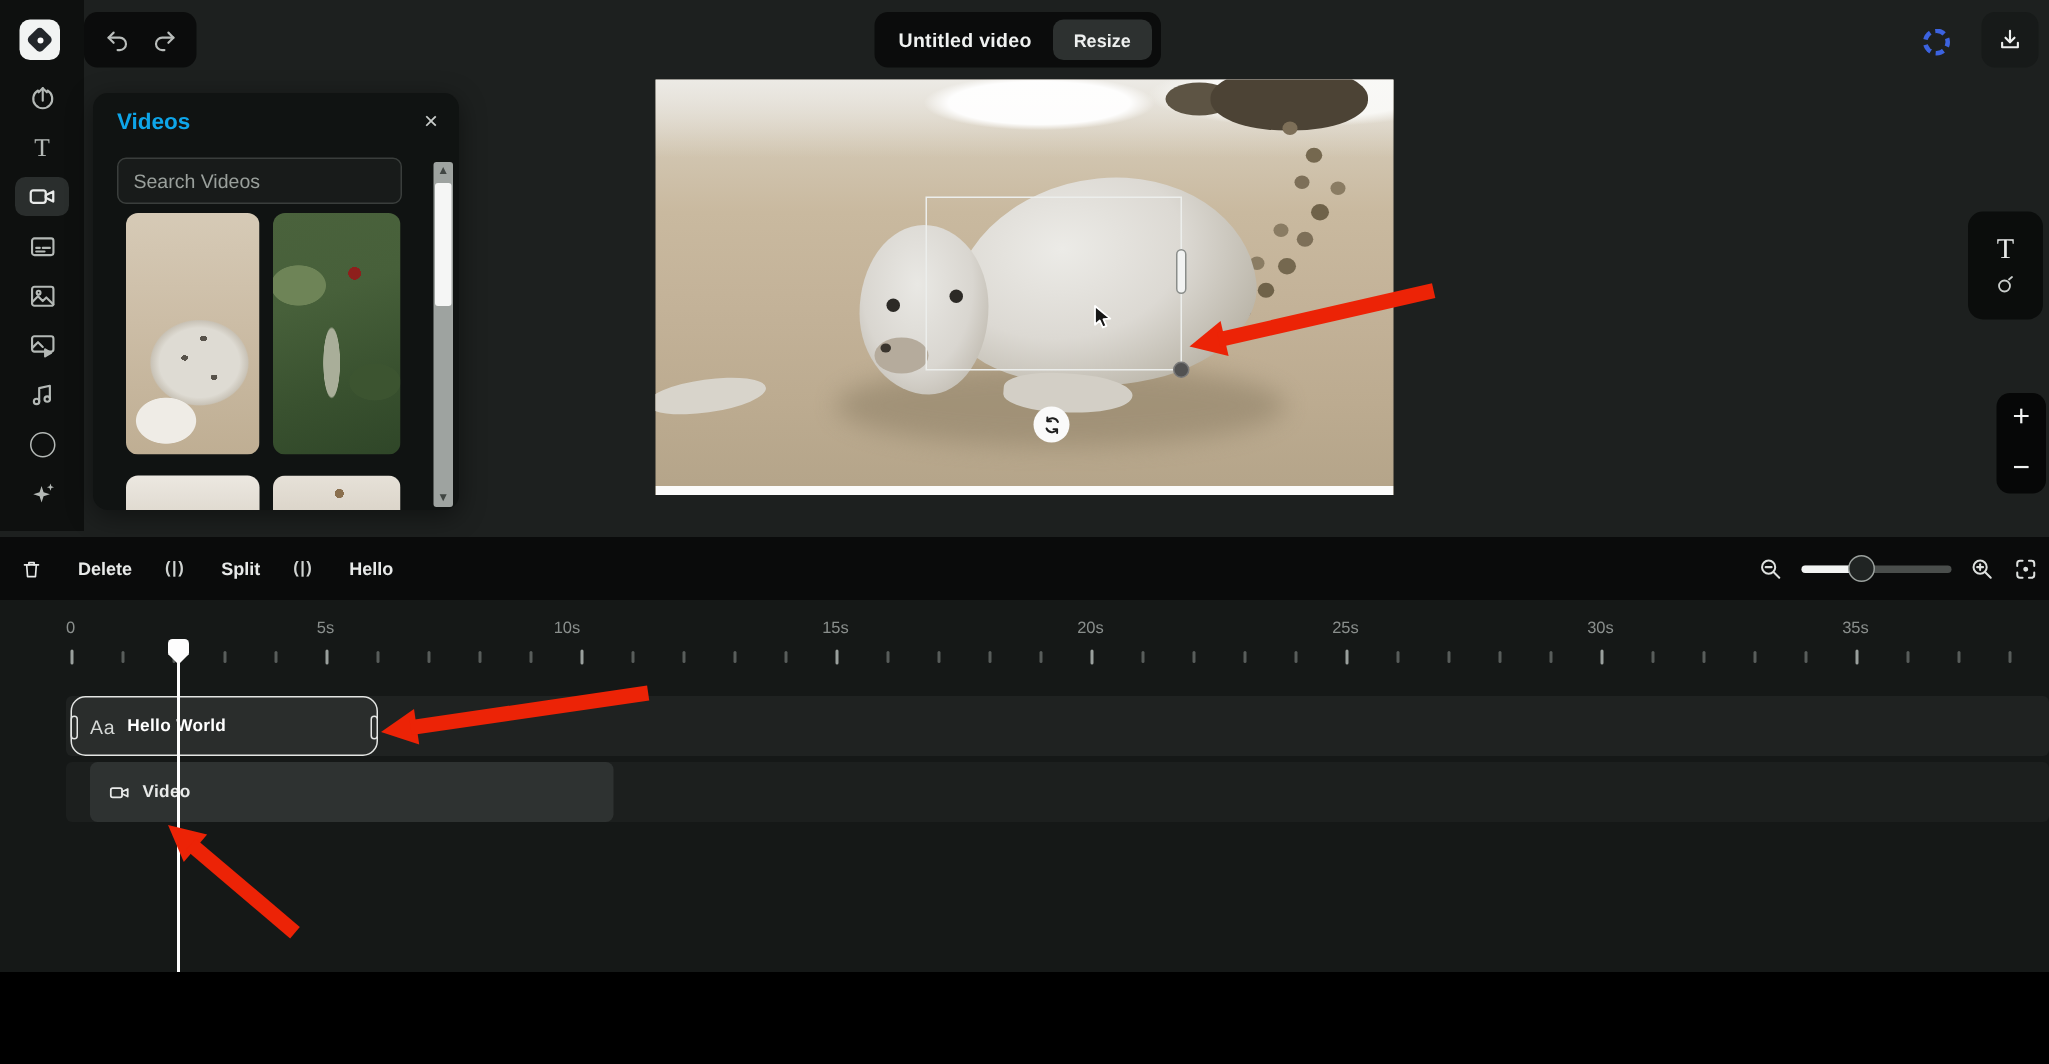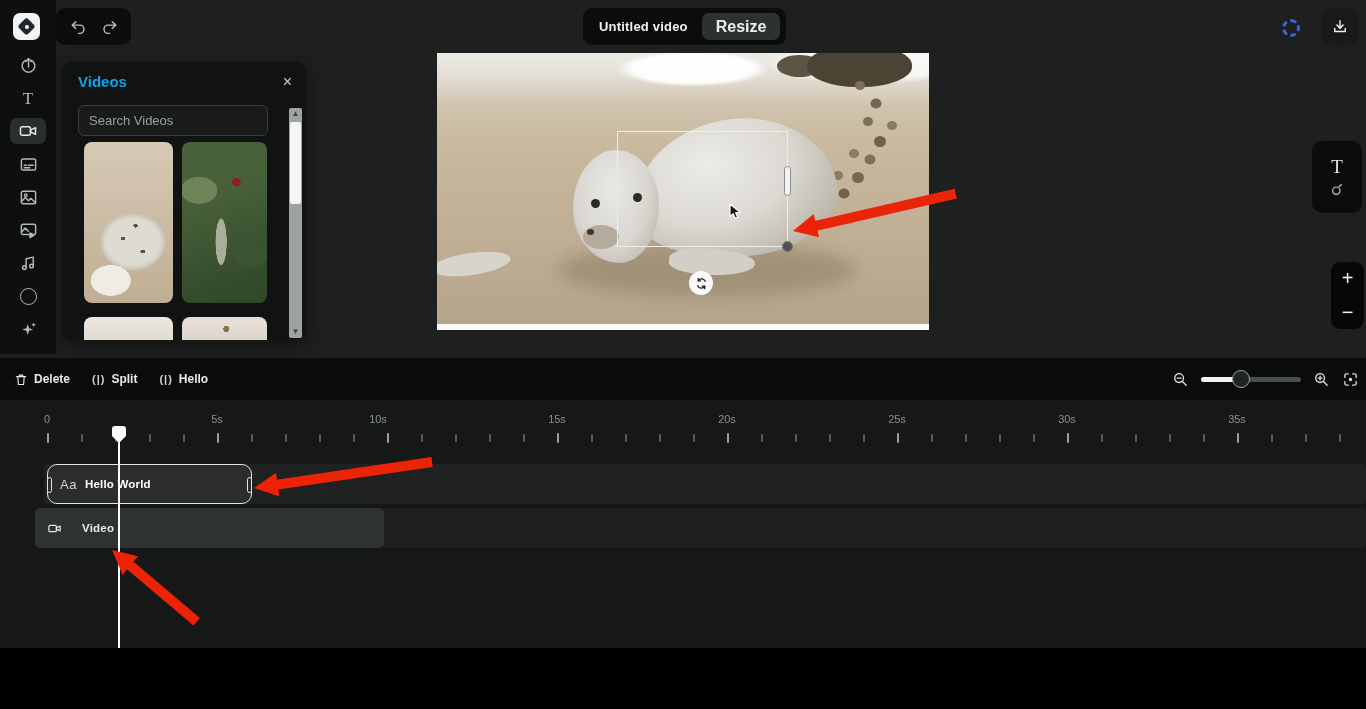--- a/index.html
+++ b/index.html
@@ -19,21 +19,21 @@
   .side-item { width:36px; height:26px; display:flex; align-items:center; justify-content:center; border-radius:7px; color:#b4b9b6; }
   .side-item.selected { background:#2a2e2d; color:#e9ebea; }
   .side-item svg { display:block; }
   .glyph-t { font-family:"Liberation Serif", serif; font-size:17px; color:#b4b9b6; line-height:1; }
   .circle-icon { width:17px; height:17px; border:1.7px solid #b4b9b6; border-radius:50%; }
 
   
   .undoredo { position:absolute; left:56px; top:8px; width:75px; height:37px; background:#0b0c0c; border-radius:9px; display:flex; align-items:center; justify-content:center; gap:14px; color:#b9bdbb; }
   .titlebar { position:absolute; left:583px; top:8px; height:37px; background:#0b0c0c; border-radius:9px; display:flex; align-items:center; padding:0 6px 0 16px; gap:14px; }
   .doc-title { color:#f0f2f1; font-size:13px; font-weight:bold; letter-spacing:.2px; }
-  .resize-btn { background:#2d3130; color:#eef0ef; font-size:16px; font-weight:bold; border:none; border-radius:7px; height:27px; padding:0 14px; cursor:pointer; }
+  .resize-btn { background:#2d3130; color:#eef0ef; font-size:12px; font-weight:bold; border:none; border-radius:7px; height:27px; padding:0 14px; cursor:pointer; }
   .gear { position:absolute; left:1282px; top:19px; width:18px; height:18px; border:3px dashed #3c63e0; border-radius:50%; }
   .export-btn { position:absolute; left:1321px; top:8px; width:38px; height:37px; background:#171a19; border-radius:9px; display:flex; align-items:center; justify-content:center; color:#eef0ef; }
 
   
   .panel { position:absolute; left:62px; top:62px; width:244px; height:278px; background:#101312; border-radius:10px; box-shadow:0 4px 18px rgba(0,0,0,.45); overflow:hidden; }
   .panel-head { position:absolute; left:16px; right:14px; top:11px; display:flex; justify-content:space-between; align-items:center; }
   .panel-title { color:#0ea5e9; font-size:15px; font-weight:bold; }
   .panel-close { color:#c9cdcb; font-size:16px; line-height:1; cursor:pointer; }
   .search-box { position:absolute; left:16px; top:43px; width:190px; height:31px; background:#181b1a; border:1px solid #3a3e3c; border-radius:6px; color:#e8eae9; font-size:13px; padding:0 10px; }
   .search-box::placeholder { color:#9aa09c; }
@@ -111,21 +111,21 @@
   
   .right-tools { position:absolute; left:1312px; top:141px; width:50px; height:72px; background:#0b0d0c; border-radius:10px; display:flex; flex-direction:column; align-items:center; justify-content:center; gap:6px; }
   .right-tools .t { font-family:"Liberation Serif", serif; font-size:19px; color:#e7e9e8; line-height:1; }
   .zoom-tools { position:absolute; left:1331px; top:262px; width:33px; height:67px; background:#060707; border-radius:9px; display:flex; flex-direction:column; }
   .zoom-tools .zbtn { flex:1; display:flex; align-items:center; justify-content:center; color:#f0f2f1; font-size:20px; cursor:pointer; }
 
   
   .tl-toolbar { position:absolute; left:0; top:358px; width:1366px; height:42px; background:#0a0b0b; }
   .tool-group { position:absolute; top:0; height:42px; display:flex; align-items:center; gap:22px; }
   .tool-group.left { left:14px; }
-  .tool-btn { display:flex; align-items:center; gap:6px; color:#e8eae9; font-size:12px; font-weight:bold; cursor:pointer; }
+  .tool-btn { display:flex; align-items:center; gap:24px; color:#e8eae9; font-size:12px; font-weight:bold; cursor:pointer; }
   .tool-ic { color:#cfd3d1; font-size:11px; font-weight:bold; letter-spacing:1px; }
   .transport { position:absolute; left:588px; top:0; height:42px; display:flex; align-items:center; gap:17px; color:#dde0de; }
   .timecode { font-size:12.5px; margin-left:8px; }
   .timecode .cur { color:#f0f2f1; font-weight:bold; }
   .timecode .sep { color:#6f7472; margin:0 5px; }
   .timecode .tot { color:#7b807e; }
   .zoom-group { position:absolute; left:1172px; top:0; height:42px; display:flex; align-items:center; gap:12px; color:#dde0de; }
   .slider { position:relative; width:100px; height:5px; background:#4a4e4c; border-radius:3px; }
   .slider .fill { position:absolute; left:0; top:0; height:5px; width:40px; background:#f2f4f3; border-radius:3px; }
   .slider .knob { position:absolute; left:31px; top:-6.5px; width:18px; height:18px; background:#202423; border:1.5px solid #9aa09d; border-radius:50%; }
@@ -138,21 +138,21 @@
   .tick-label { position:absolute; top:5px; transform:translateX(-50%); color:#8a8f8d; font-size:11px; }
   .track-band { position:absolute; left:44px; right:0; height:40px; border-radius:4px; }
   .band-text { top:64px; background:#1f2221; }
   .band-video { top:108px; background:#1c1f1e; }
   .clip { position:absolute; height:40px; display:flex; align-items:center; color:#fff; }
   .clip-text { left:47px; top:64px; width:205px; background:#2a2d2c; border:1.5px solid #e3e5e3; border-radius:10px; padding-left:12px; gap:8px; }
   .clip-text .aa { color:#d4d7d5; font-size:13px; letter-spacing:.5px; }
   .clip-label { font-size:11.5px; font-weight:bold; letter-spacing:.2px; }
   .trim { position:absolute; top:12px; width:5px; height:16px; border:1.5px solid #e3e5e3; border-radius:4px; background:#2a2d2c; }
   .trim.l { left:-1px; } .trim.r { right:-1px; }
-  .clip-video { left:35px; top:108px; width:349px; background:#2e3231; border-radius:5px; padding-left:12px; gap:20px; color:#e8eae9; }
+  .clip-video { left:60px; top:108px; width:349px; background:#2e3231; border-radius:5px; padding-left:12px; gap:8px; color:#e8eae9; }
   .playhead-line { position:absolute; left:118px; top:26px; width:2px; height:222px; background:#fdfdfd; }
   .playhead-head { position:absolute; left:112px; top:26px; width:14px; height:11px; background:#fdfdfd; border-radius:3px 3px 2px 2px; }
   .playhead-head::after { content:""; position:absolute; left:0; top:10px; border-left:7px solid transparent; border-right:7px solid transparent; border-top:7px solid #fdfdfd; }
 
   
   .arrow { position:absolute; height:10px; transform-origin:0 50%; z-index:50; }
   .arrow .shaft { position:absolute; left:20px; right:0; top:0; height:10px; background:#ec2306; }
   .arrow::before { content:""; position:absolute; left:0; top:-7px; width:0; height:0; border-top:12px solid transparent; border-bottom:12px solid transparent; border-right:24px solid #ec2306; }
   .arrow-1 { left:793px; top:226px; width:167px; transform:rotate(-12.9deg); }
   .arrow-2 { left:254px; top:483px; width:180px; transform:rotate(-8.3deg); }

